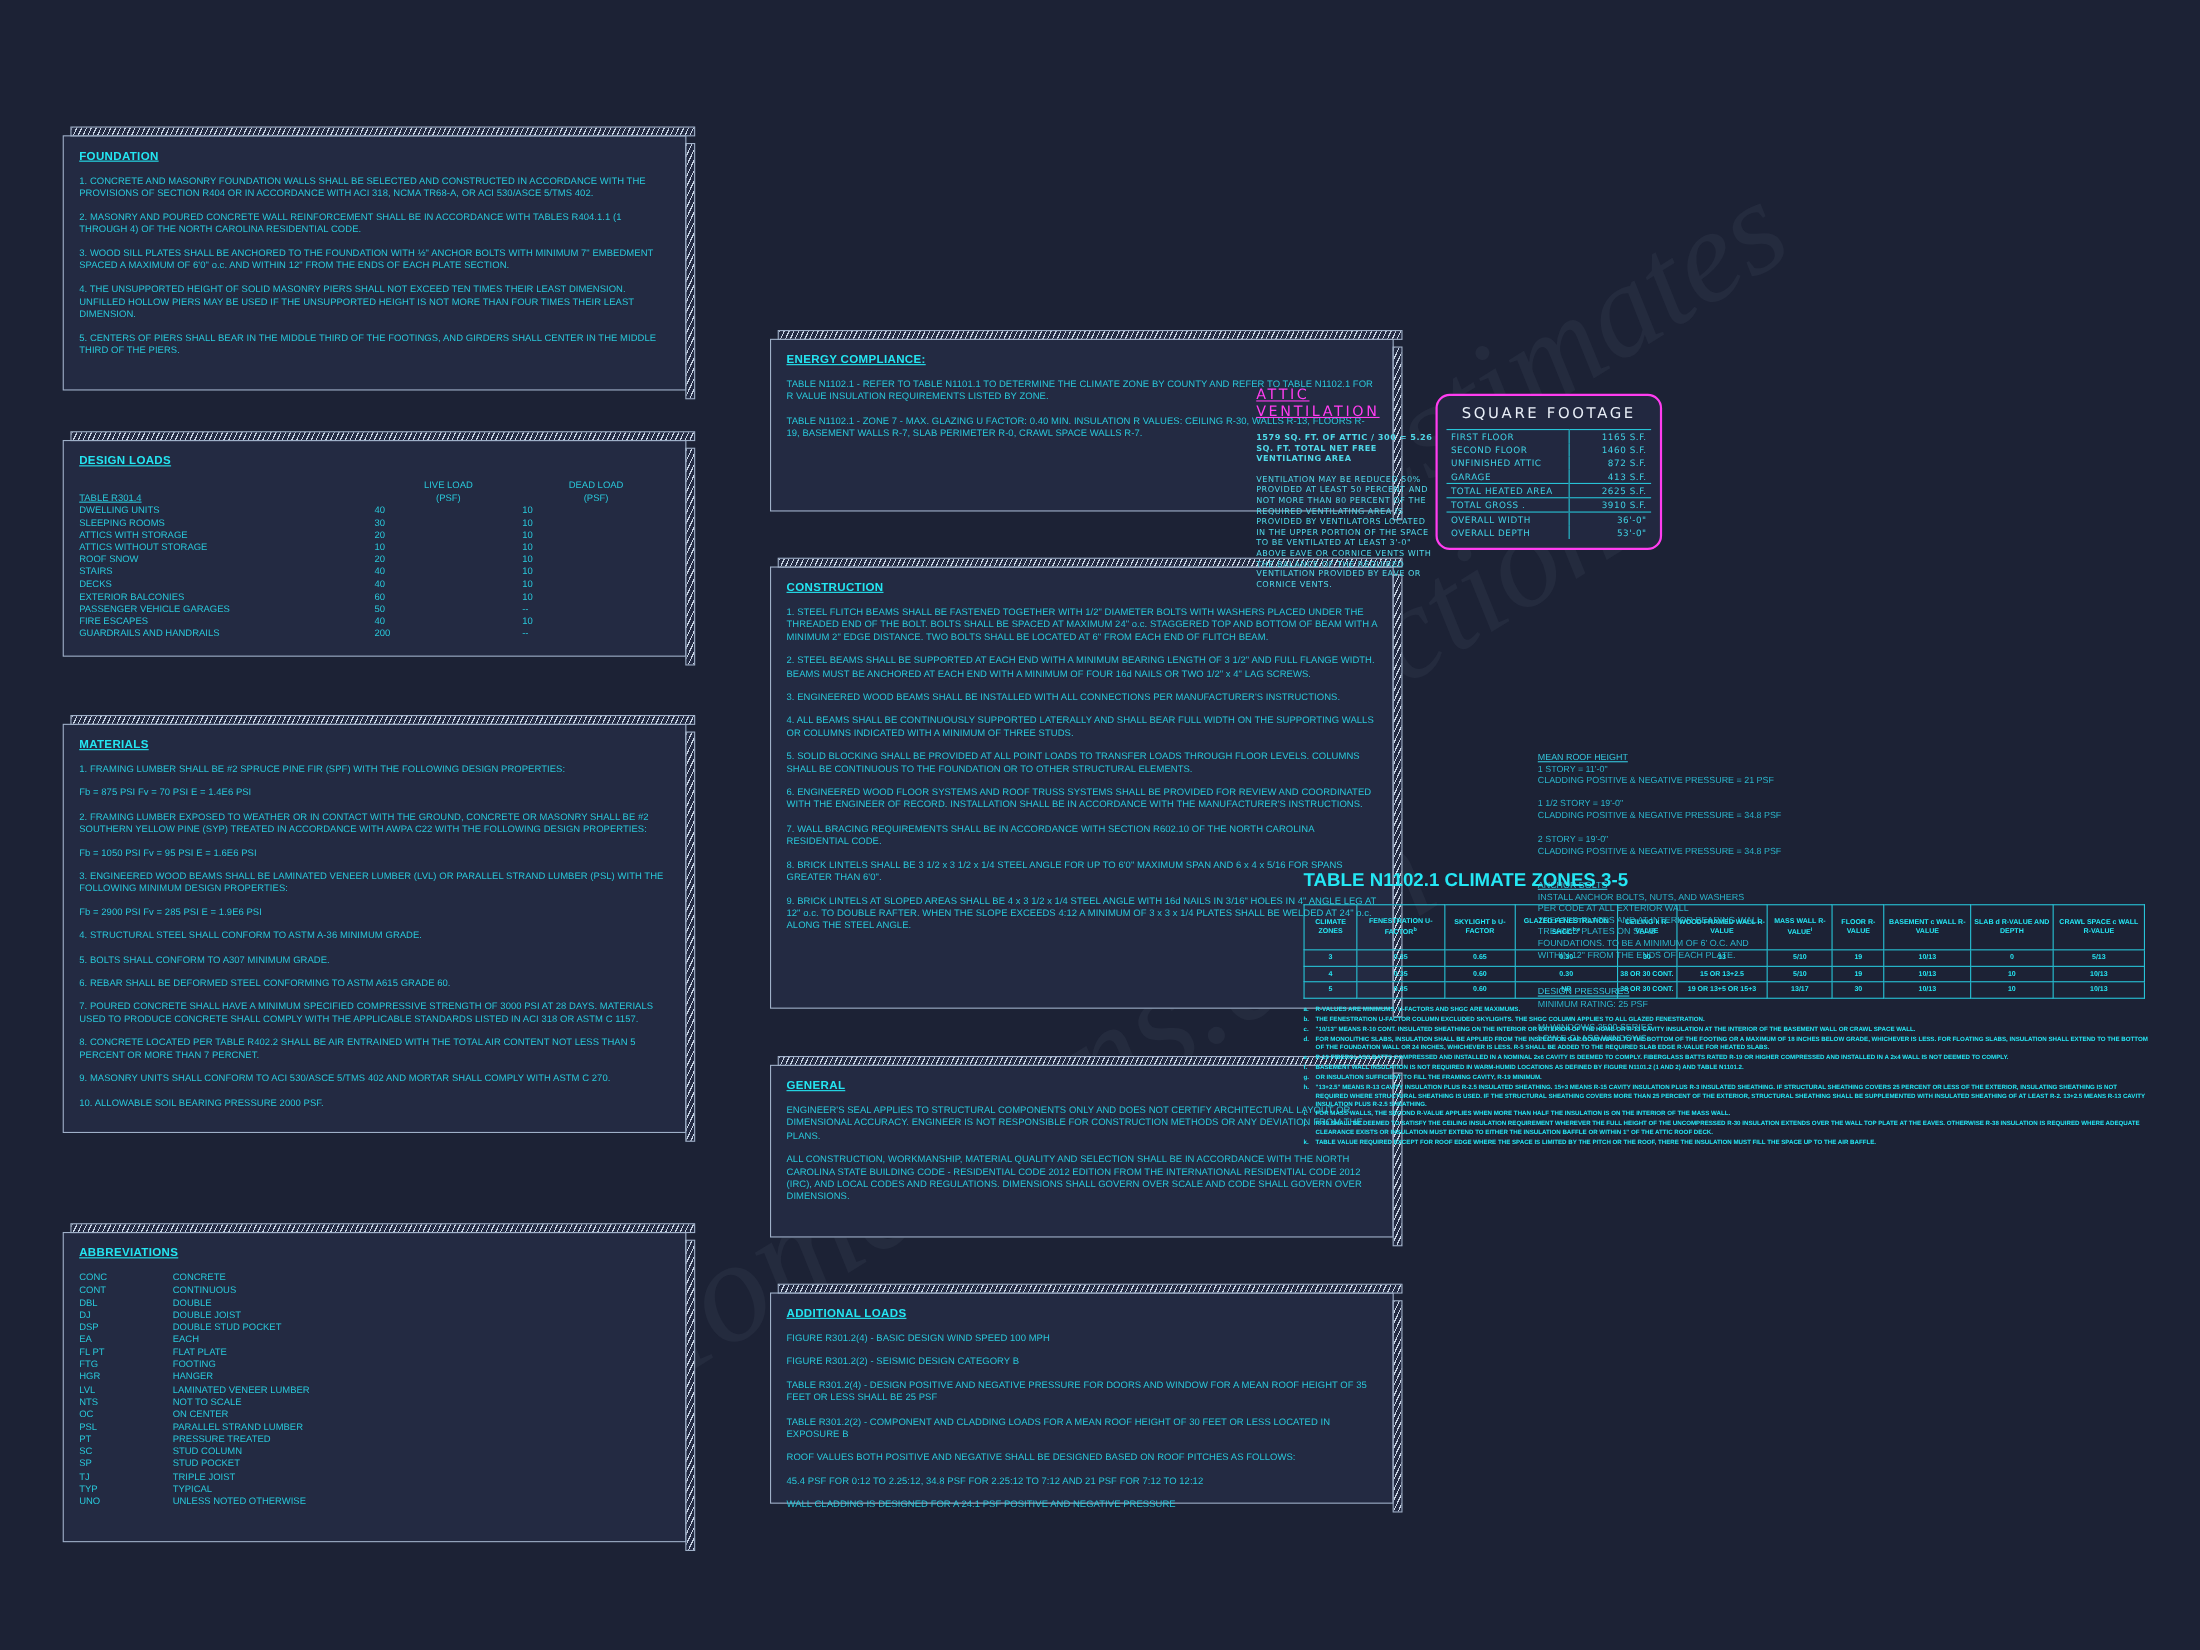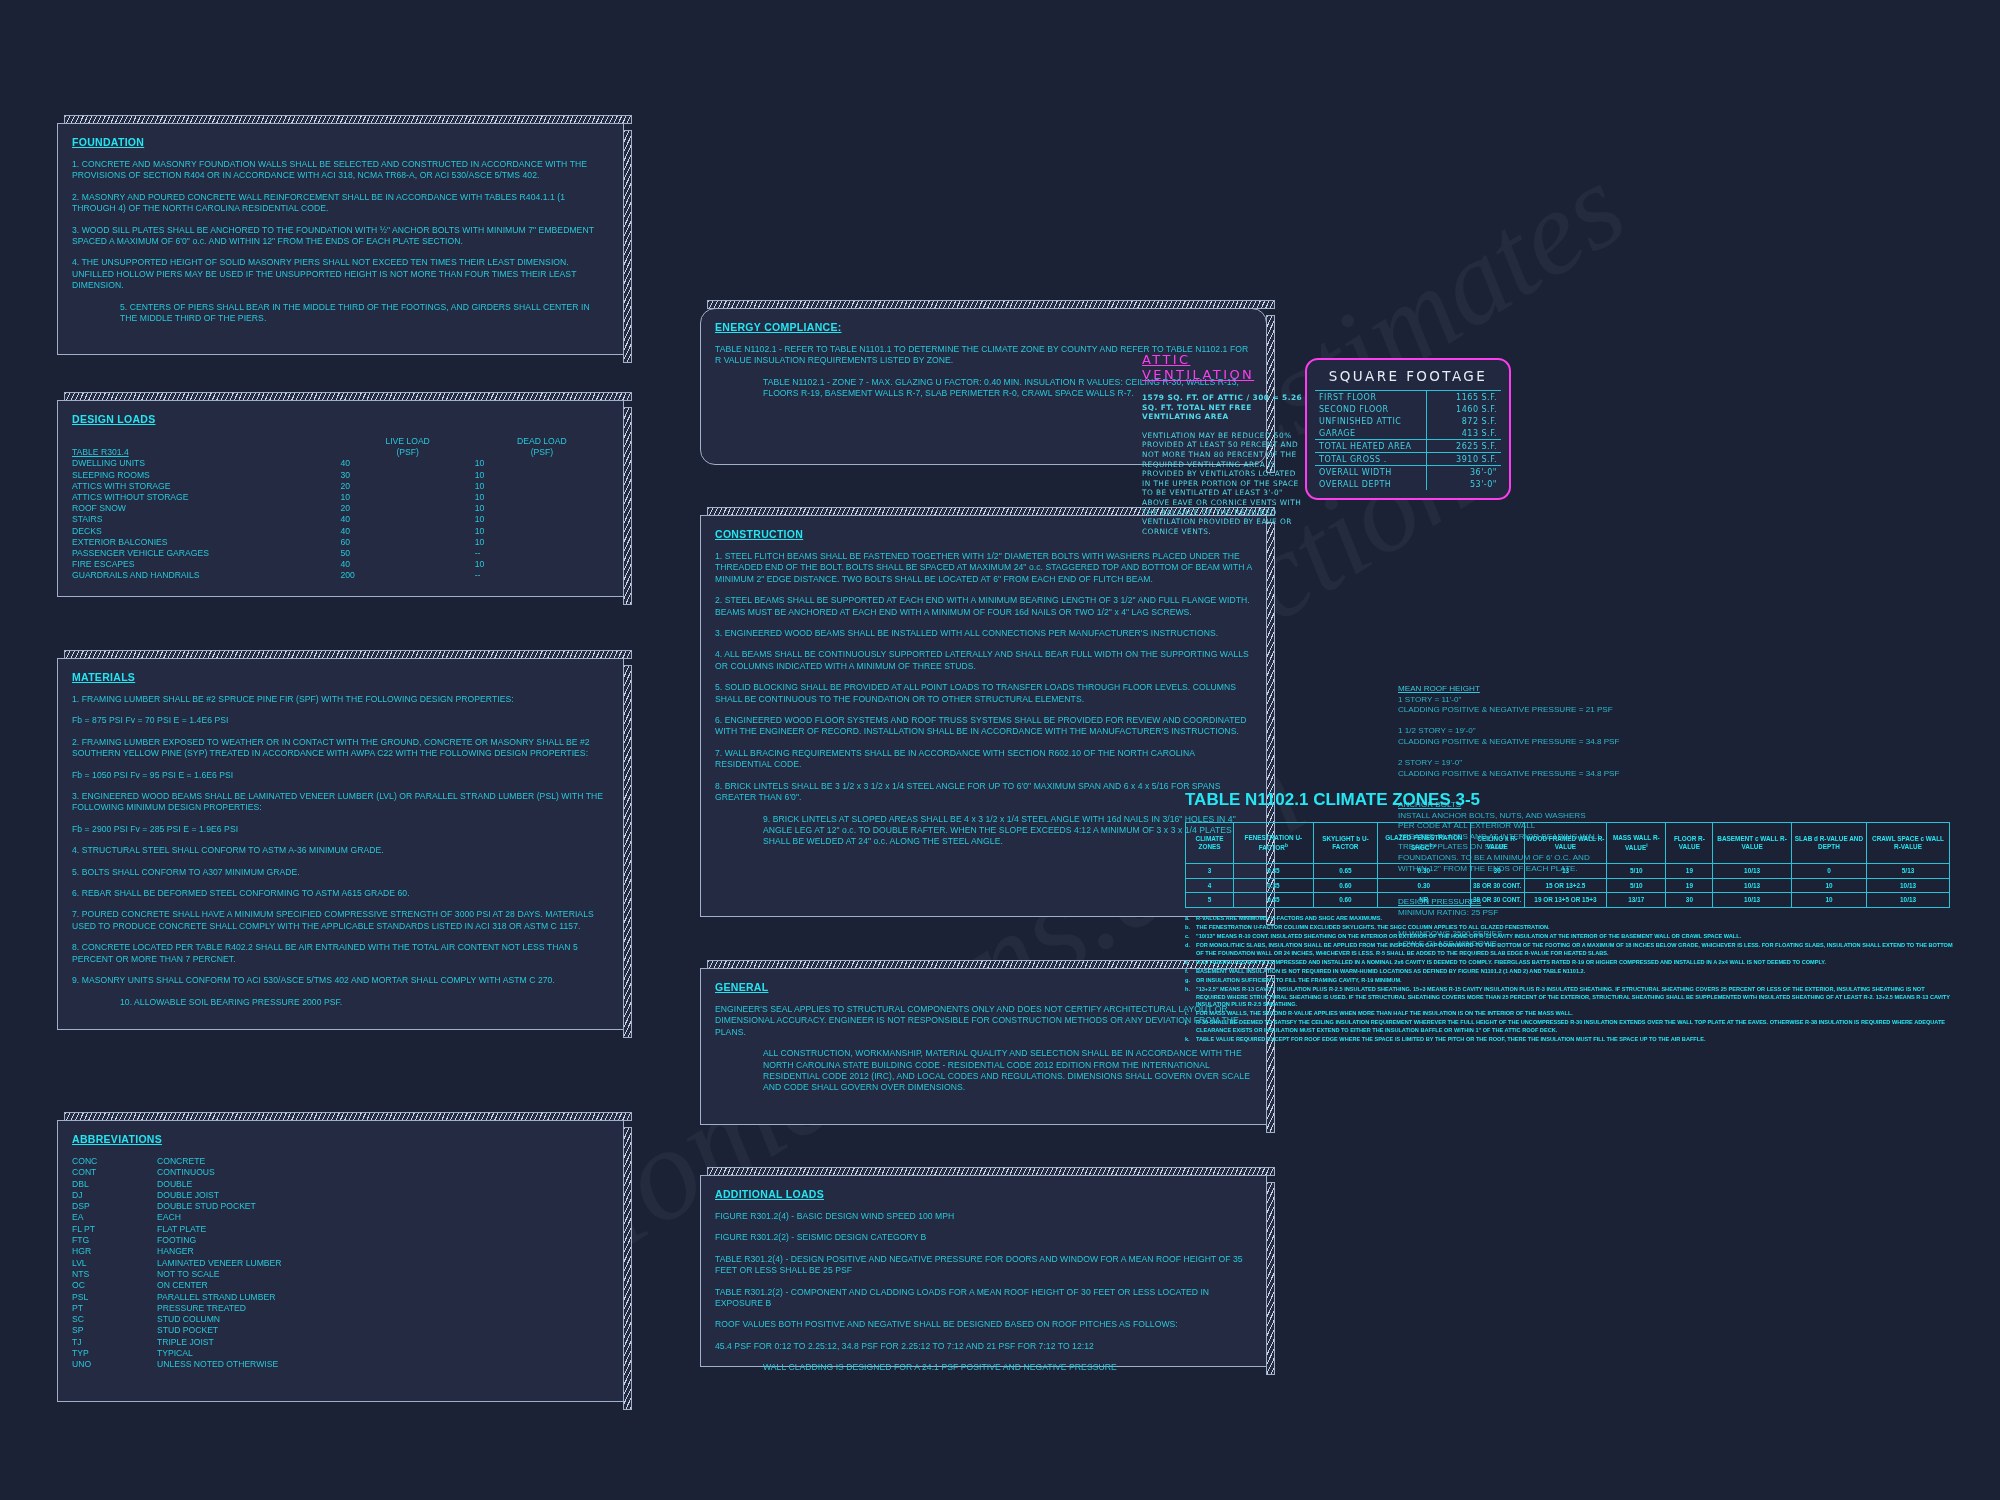--- a/index.html
+++ b/index.html
@@ -23,21 +23,21 @@
   .panel::before{
     content:"";position:absolute;top:6px;bottom:-9px;right:-9px;width:9px;
     background:repeating-linear-gradient(115deg,#c8d4e4 0 1px,#232a42 1px 4px);
     border:1px solid #9fb0c8;box-sizing:border-box;}
   .pad{padding:12px 14px 10px 14px;position:relative;z-index:1;}
 
   h2.sec{font-size:10.5px;font-weight:bold;color:#24e6f2;margin:0 0 11px 0;
      text-decoration:underline;letter-spacing:.3px;}
   p.n{font-size:8.6px;line-height:11.4px;margin:0 0 10px 0;color:#29c8da;
       letter-spacing:.05px;}
-  p.n:last-child{margin-bottom:0;margin-left:48px;}
+  p.n:last-child{margin-bottom:0;}
   .u{text-decoration:underline;}
 
   
   table.dl{border-collapse:collapse;font-size:8.6px;color:#29c8da;width:100%;}
   table.dl td{padding:0;line-height:11.2px;}
   td.lbl{width:200px;}
   td.v{width:100px;text-align:left;}
   .hdr td{text-align:center;}
   .hdr td.lbl{text-align:left;}
 
@@ -282,21 +282,21 @@
           </tr>
           <tr>
             <td class="ac">UNO</td>
             <td>UNLESS NOTED OTHERWISE</td>
           </tr>
         </tbody>
     </table>
   </div>
 </div>
 
-<div class="panel" id="p-energy" style="left:700px;top:308px;width:565px;height:155px;border-radius:15px;">
+<div class="panel" id="p-energy" style="left:700px;top:308px;width:565px;height:155px;">
   <div class="pad">
     <h2 class="sec">ENERGY COMPLIANCE:</h2>
     <div>
         <p class="n">TABLE N1102.1 - REFER TO TABLE N1101.1 TO DETERMINE THE CLIMATE ZONE BY COUNTY  AND REFER TO TABLE N1102.1 FOR R VALUE INSULATION REQUIREMENTS LISTED BY ZONE.</p>
         <p class="n">TABLE N1102.1 - ZONE 7 - MAX. GLAZING U FACTOR: 0.40  MIN. INSULATION R VALUES: CEILING R-30, WALLS R-13, FLOORS R-19, BASEMENT WALLS R-7, SLAB PERIMETER R-0, CRAWL SPACE WALLS R-7.</p>
       </div>
   </div>
 </div>
 
 <div class="panel" id="p-construction" style="left:700px;top:515px;width:565px;height:400px;">

